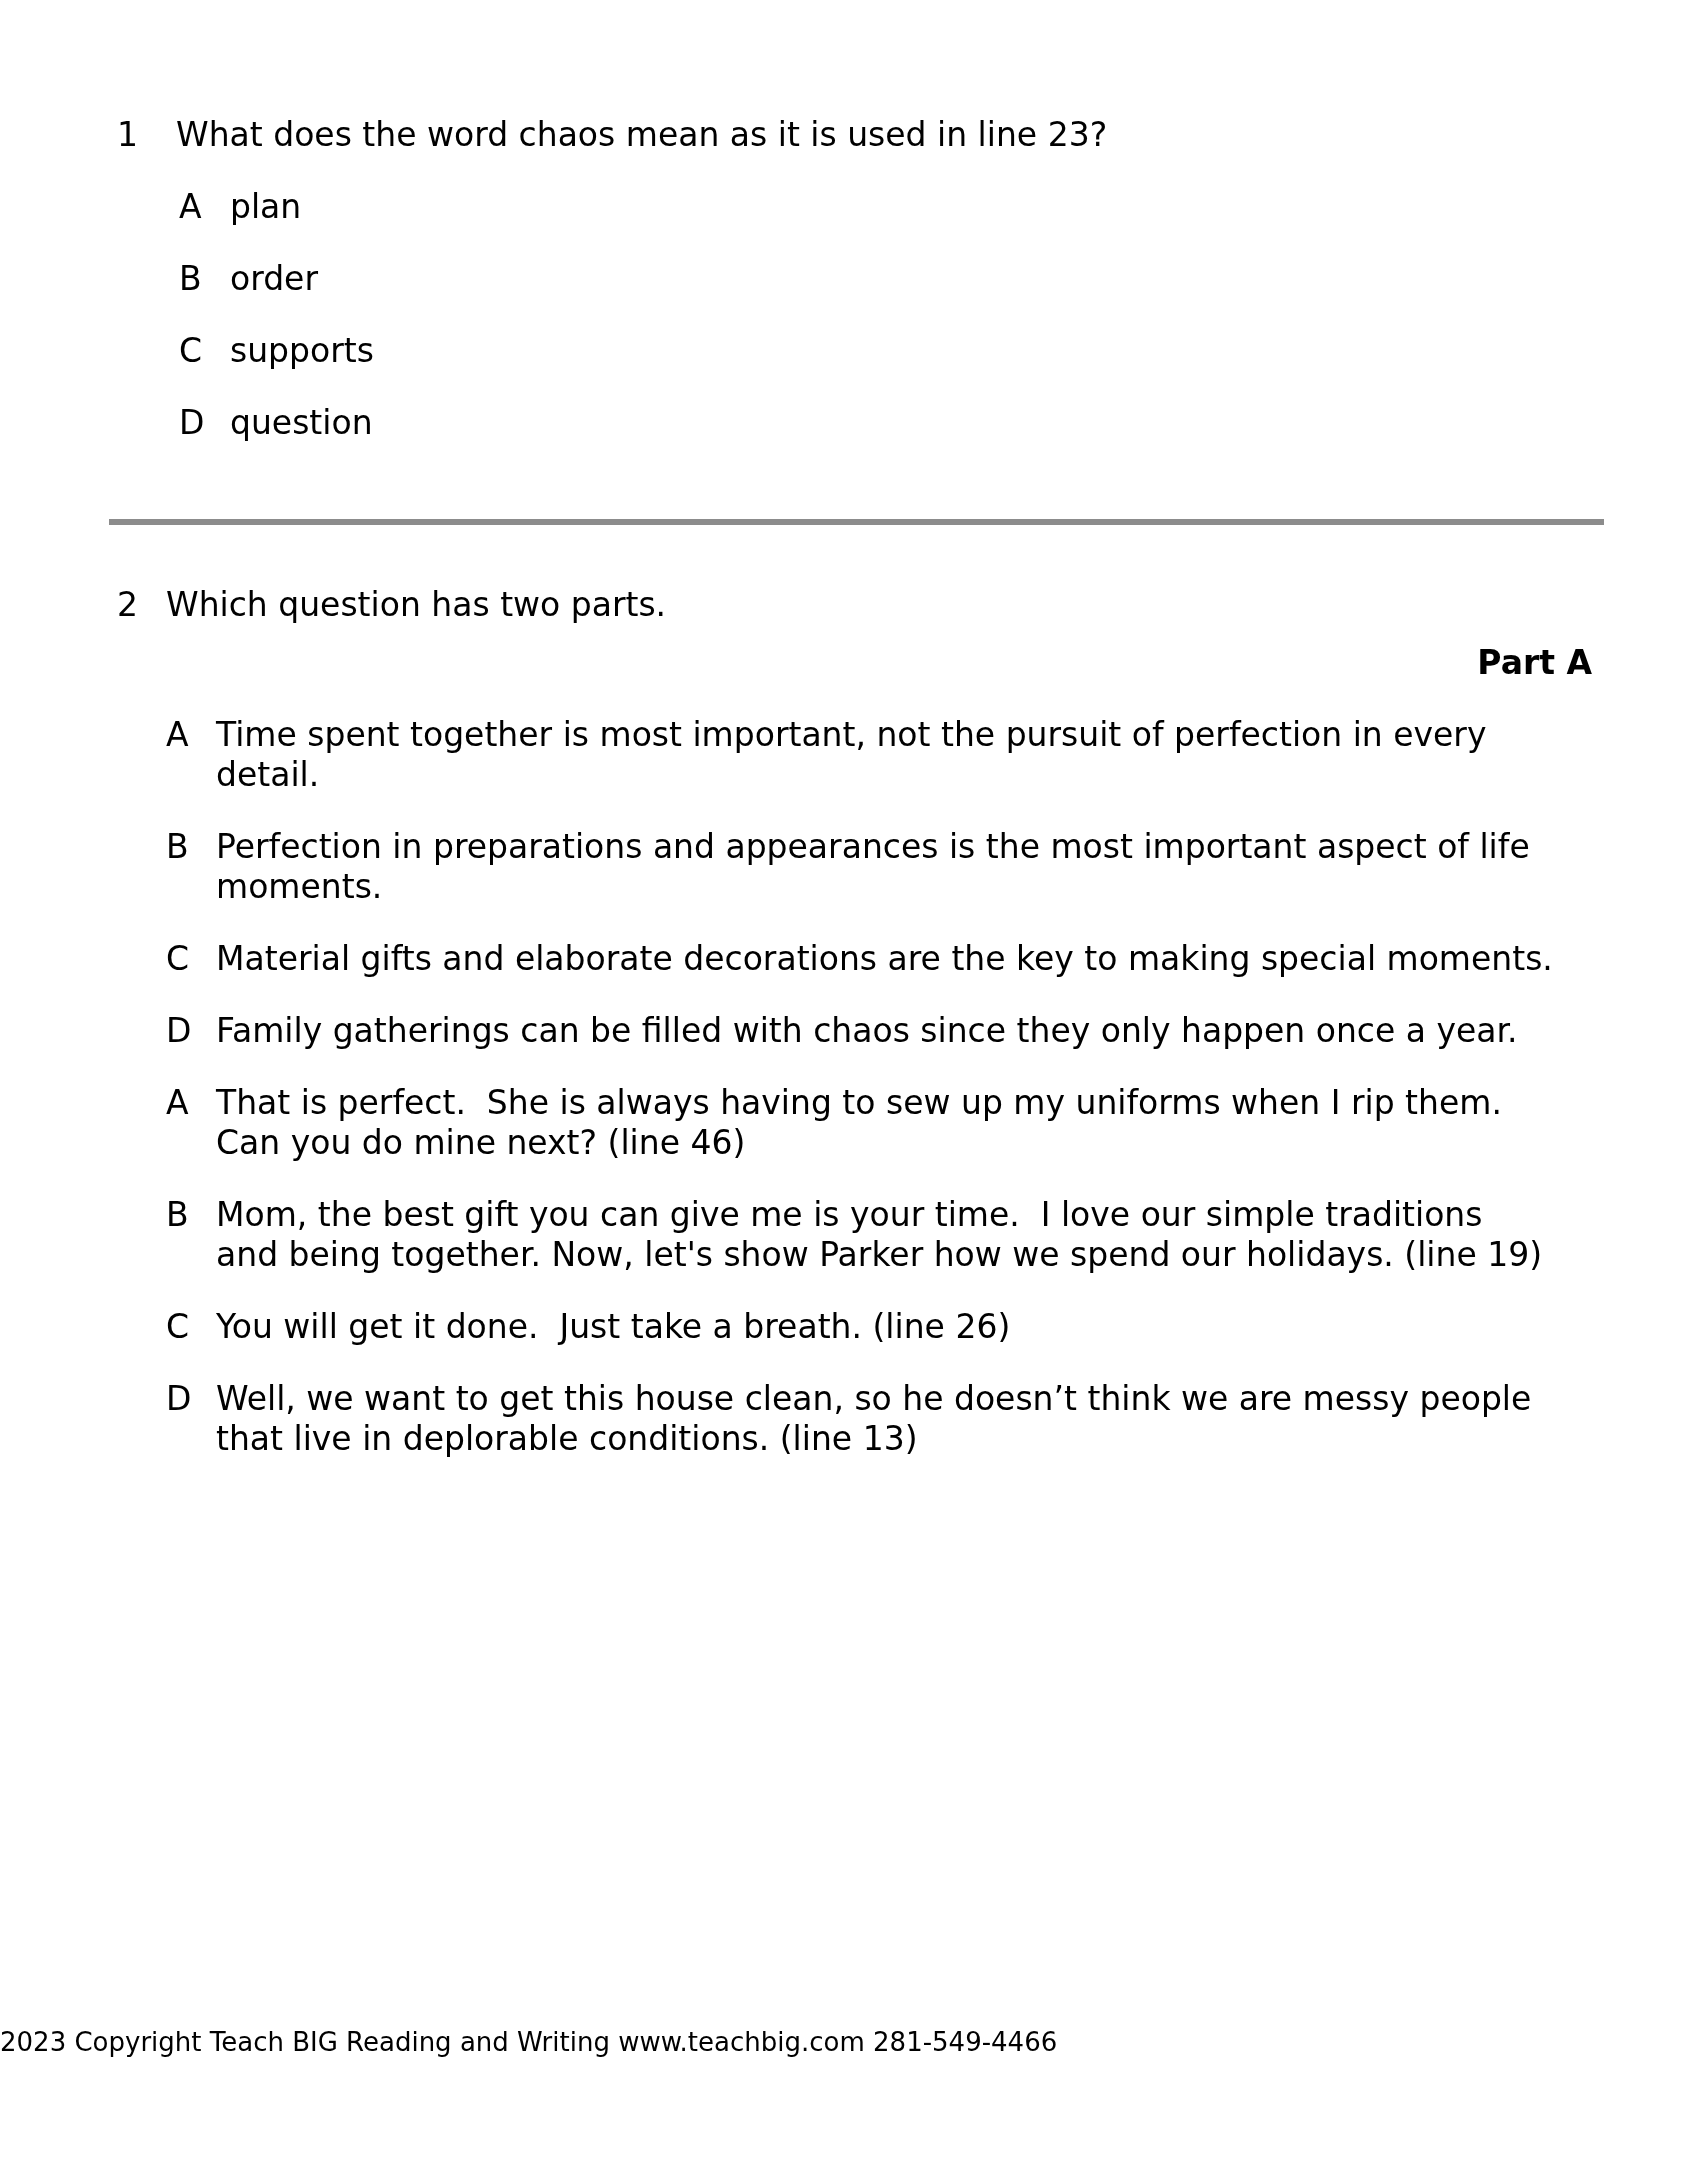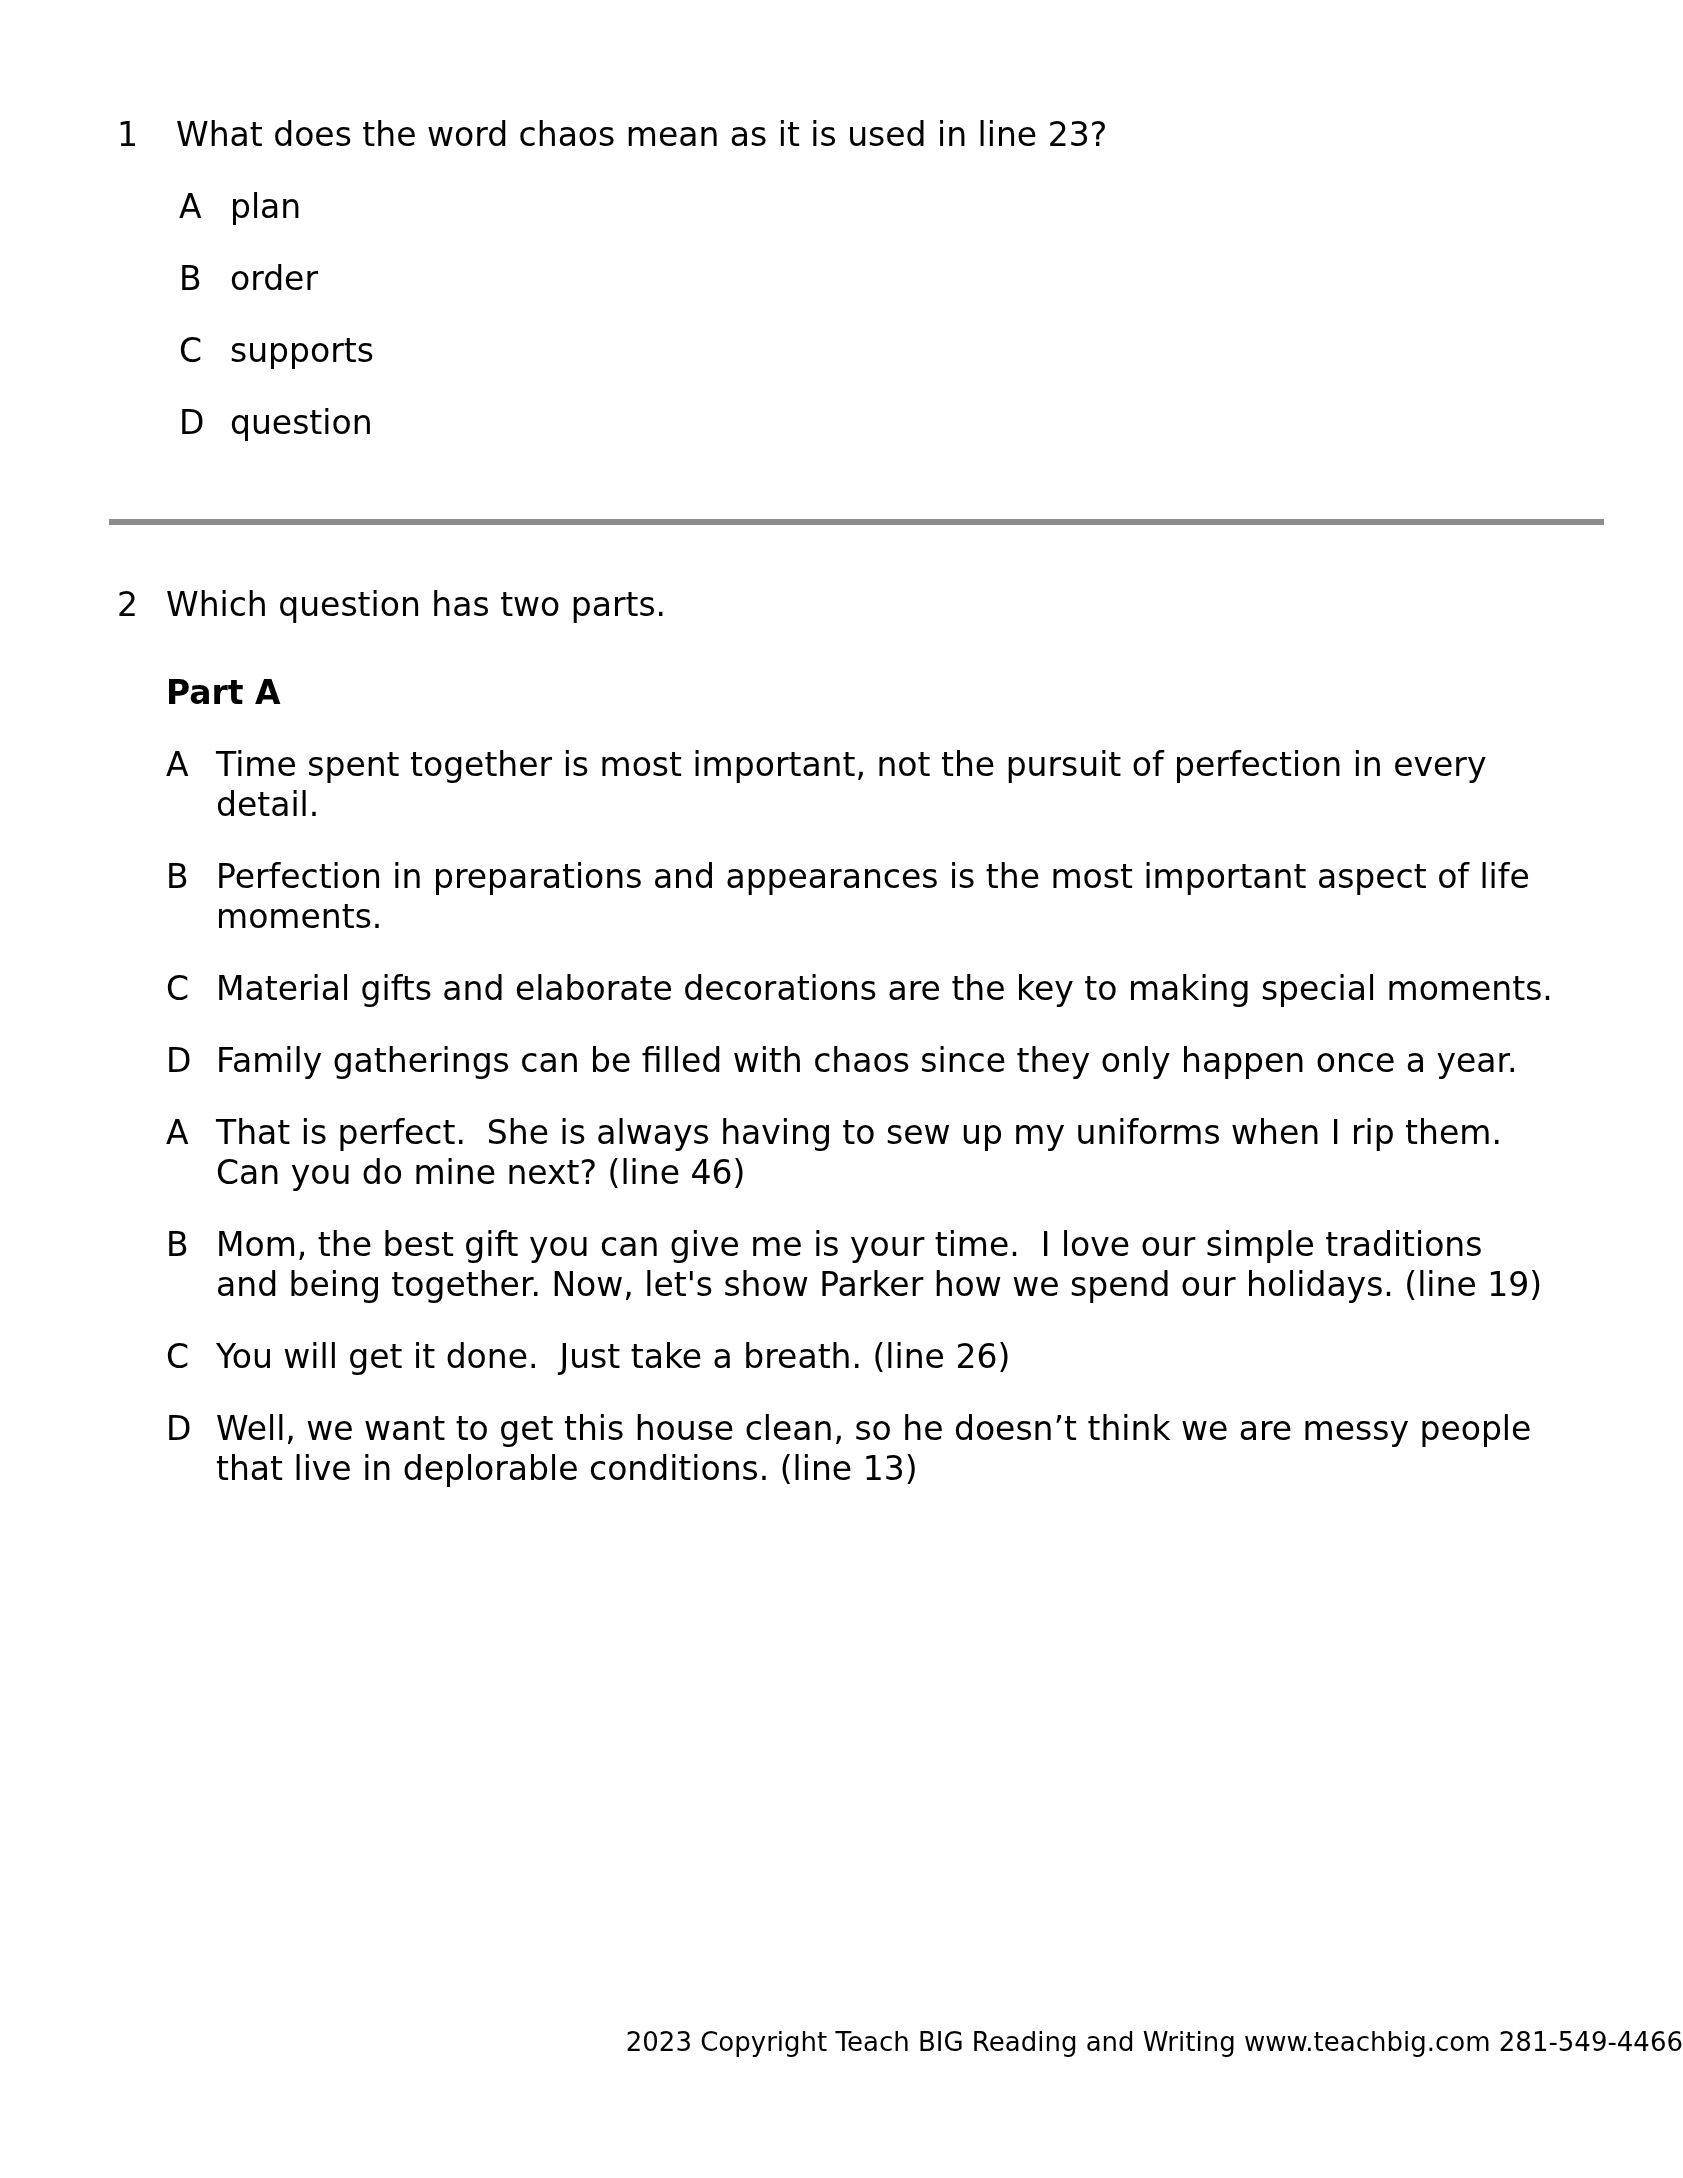--- a/index.html
+++ b/index.html
@@ -30,30 +30,30 @@
   .opt-text { flex: 1; white-space: pre-wrap; }
   .divider {
     border: none;
     height: 6px;
     background: #8c8c8c;
     width: 1495px;
     margin: 76px 0 0 -8px;
   }
   .q2 { margin-top: 60px; }
   .q2-inner { margin-left: 49px; }
-  .part-heading { font-weight: bold; margin-top: 48px; }
+  .part-heading { font-weight: bold; margin-top: 18px; text-align: right; }
   .part-question { margin-top: 0; }
   .q2 .opt { display: flex; margin-top: 32px; }
   .q2 .opt-letter { flex: none; width: 50px; }
   .footer {
     position: absolute;
     top: 2026px;
     left: 0;
     width: 1683px;
-    text-align: right;
+    text-align: left;
     font-size: 26px;
     line-height: 32px;
   }
   .italic { }
 </style>
 </head>
 <body>
 
 <div class="content">
 

